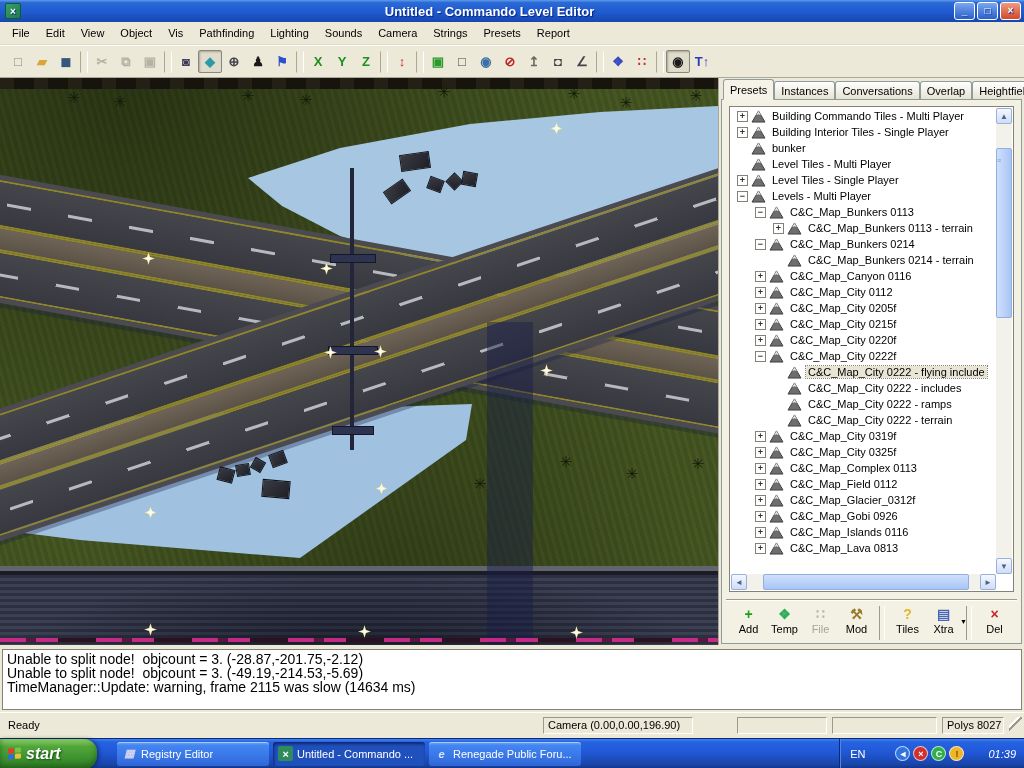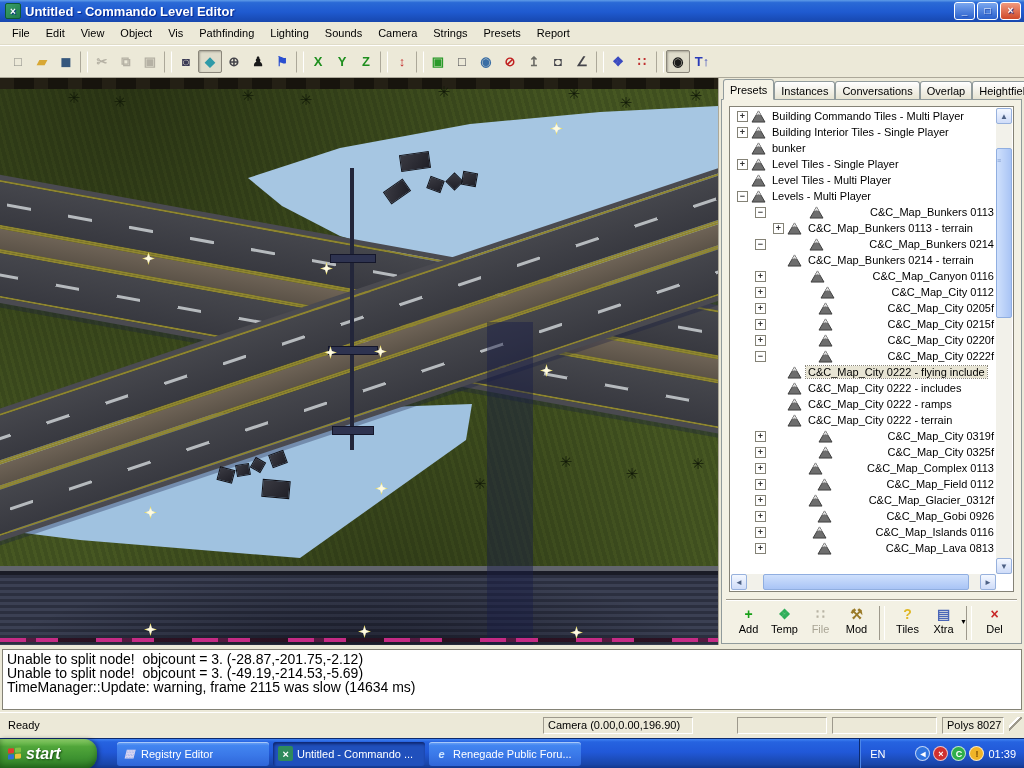--- a/index.html
+++ b/index.html
@@ -5,21 +5,21 @@
   * { box-sizing:border-box; margin:0; padding:0; }
   html,body { width:1024px; height:768px; overflow:hidden; font-family:"Liberation Sans",sans-serif; background:#ece9d8; }
 
   
   .titlebar{height:22px;display:flex;align-items:center;padding:0 3px;
     background:linear-gradient(180deg,#5f9ce8 0%,#2a69d6 12%,#1f5ad0 55%,#1747ae 100%);
     color:#fff;font-weight:bold;font-size:13px;text-shadow:1px 1px 1px #00238c;}
   .appicon{width:16px;height:16px;margin:0 4px 0 2px;border:1px solid #0e5a32;border-radius:2px;
     background:linear-gradient(135deg,#3aa06a,#1f7a4a);color:#fff;font-size:10px;font-weight:bold;
     display:inline-flex;align-items:center;justify-content:center;}
-  .titlebar .title{flex:1;white-space:nowrap;overflow:hidden;}
+  .titlebar .title{flex:1;white-space:nowrap;overflow:hidden;text-align:center;}
   .winbtns{display:flex;gap:2px;}
   .wbtn{width:21px;height:18px;border:1px solid #fff;border-radius:3px;color:#fff;font-size:10px;font-weight:bold;
     display:flex;align-items:center;justify-content:center;background:linear-gradient(#7aa7ef,#2a60cc);line-height:1;}
   .wbtn:last-child{background:linear-gradient(#f19a7e,#cf4a2a);}
 
   
   .menubar{height:23px;background:#ece9d8;display:flex;align-items:center;padding-left:4px;font-size:11px;border-bottom:1px solid #e0dcc8;}
   .mitem{padding:3px 8px;}
   .toolbar{height:33px;background:#ece9d8;display:flex;align-items:center;padding-left:6px;border-top:1px solid #fff;border-bottom:1px solid #aca899;}
   .tbtn{width:24px;height:23px;display:flex;align-items:center;justify-content:center;border:1px solid transparent;border-radius:2px;}
@@ -70,21 +70,21 @@
 
   
   .rpanel{width:306px;height:567px;background:#ece9d8;border-left:1px solid #aca899;display:flex;flex-direction:column;}
   .tabs{display:flex;padding:3px 2px 0 4px;position:relative;z-index:2;font-size:11px;}
   .tab{padding:3px 6px 2px;background:linear-gradient(#ffffff,#e6e3d2);border:1px solid #919b9c;border-bottom:none;border-radius:3px 3px 0 0;color:#000;}
   .tab.on-true{background:#f5f3e7;padding-top:4px;margin-top:-2px;margin-bottom:-1px;border-bottom:1px solid #f5f3e7;}
   .tabbody{flex:1;margin:0 2px 1px 2px;border:1px solid #919b9c;background:#f3f1e4;position:relative;z-index:1;display:flex;flex-direction:column;}
   .treewrap{position:relative;margin:6px 7px 0 7px;height:486px;background:#fff;border:1px solid #848276;}
   .tree{position:absolute;top:1px;left:1px;right:17px;bottom:17px;overflow:hidden;font-size:11px;}
   .trow{height:16px;display:flex;align-items:center;white-space:nowrap;}
-  .trow.lvl-1{padding-left:6px;} .trow.lvl-2{padding-left:24px;justify-content:space-between;} .trow.lvl-3{padding-left:42px;}
+  .trow.lvl-1{padding-left:6px;} .trow.lvl-2{padding-left:24px;} .trow.lvl-3{padding-left:42px;}
   .texp{width:11px;height:11px;min-width:11px;border:1px solid #848276;background:#fff;margin-right:3px;
     font-size:9px;line-height:9px;text-align:center;font-weight:bold;color:#333;visibility:hidden;}
   .trow.exp-plus .texp{visibility:visible;} .trow.exp-plus .texp::before{content:"+";}
   .trow.exp-minus .texp{visibility:visible;} .trow.exp-minus .texp::before{content:"\2212";}
   .ticon{width:15px;height:13px;margin-right:4px;display:inline-flex;}
   .tlabel{padding:0 2px;}
   .trow.sel-true .tlabel{background:#e8e5d5;outline:1px dotted #8a867a;}
   
   .vscroll{position:absolute;top:1px;right:1px;bottom:17px;width:16px;background:#f2f1ea;}
   .hscroll{position:absolute;left:1px;right:17px;bottom:1px;height:16px;background:#f2f1ea;display:flex;}
@@ -132,21 +132,21 @@
     background:linear-gradient(180deg,#71a7f8 0%,#4285f0 15%,#3a78e8 55%,#2f66d8 100%);
     box-shadow:inset 0 1px 0 rgba(255,255,255,.4);white-space:nowrap;overflow:hidden;}
   .taskbtn.on-true{background:#2050bc;box-shadow:inset 1px 2px 3px rgba(0,10,60,.6);}
   .ticon16{width:15px;height:15px;min-width:15px;border-radius:2px;display:inline-flex;align-items:center;justify-content:center;
     font-size:11px;font-weight:bold;font-style:italic;}
   .tray{display:flex;align-items:center;height:30px;padding:0 8px 0 10px;gap:4px;
     border-left:1px solid #0d2a6e;box-shadow:inset 1px 0 0 #4c86e8;}
   .lang{color:#fff;font-size:11px;margin-right:26px;}
   .trayico{width:15px;height:15px;border-radius:50%;display:inline-flex;align-items:center;justify-content:center;
     font-size:9px;font-weight:bold;border:1px solid rgba(255,255,255,.7);}
-  .clock{color:#fff;font-size:11px;margin-left:0;}
+  .clock{color:#fff;font-size:11px;margin-left:20px;font-style:italic;}
 </style>
 </head>
 <body>
 
 <div class="titlebar">
   <span class="appicon">×</span>
   <span class="title">Untitled - Commando Level Editor</span>
   <span class="winbtns">
 
   <span class="wbtn">_</span>
@@ -382,39 +382,39 @@
             <div class="trow lvl-1 exp-none">
               <span class="texp"></span>
               <span class="ticon">
                 <svg width="15" height="13" viewBox="0 0 16 14">
                   <path d="M8 1 L15 13 H1 Z" fill="#6e6e6e" stroke="#3a3a3a" stroke-width="1"></path>
                   <path d="M8 1 L10.6 5.6 L8 4.7 L5.4 5.6 Z" fill="#e2e2e2"></path>
                 </svg>
               </span>
               <span class="tlabel">bunker</span>
             </div>
+            <div class="trow lvl-1 exp-none">
+              <span class="texp"></span>
+              <span class="ticon">
+                <svg width="15" height="13" viewBox="0 0 16 14">
+                  <path d="M8 1 L15 13 H1 Z" fill="#6e6e6e" stroke="#3a3a3a" stroke-width="1"></path>
+                  <path d="M8 1 L10.6 5.6 L8 4.7 L5.4 5.6 Z" fill="#e2e2e2"></path>
+                </svg>
+              </span>
+              <span class="tlabel">Level Tiles - Multi Player</span>
+            </div>
             <div class="trow lvl-1 exp-plus">
               <span class="texp"></span>
               <span class="ticon">
                 <svg width="15" height="13" viewBox="0 0 16 14">
                   <path d="M8 1 L15 13 H1 Z" fill="#6e6e6e" stroke="#3a3a3a" stroke-width="1"></path>
                   <path d="M8 1 L10.6 5.6 L8 4.7 L5.4 5.6 Z" fill="#e2e2e2"></path>
                 </svg>
               </span>
               <span class="tlabel">Level Tiles - Single Player</span>
-            </div>
-            <div class="trow lvl-1 exp-none">
-              <span class="texp"></span>
-              <span class="ticon">
-                <svg width="15" height="13" viewBox="0 0 16 14">
-                  <path d="M8 1 L15 13 H1 Z" fill="#6e6e6e" stroke="#3a3a3a" stroke-width="1"></path>
-                  <path d="M8 1 L10.6 5.6 L8 4.7 L5.4 5.6 Z" fill="#e2e2e2"></path>
-                </svg>
-              </span>
-              <span class="tlabel">Level Tiles - Multi Player</span>
             </div>
             <div class="trow lvl-1 exp-minus">
               <span class="texp"></span>
               <span class="ticon">
                 <svg width="15" height="13" viewBox="0 0 16 14">
                   <path d="M8 1 L15 13 H1 Z" fill="#6e6e6e" stroke="#3a3a3a" stroke-width="1"></path>
                   <path d="M8 1 L10.6 5.6 L8 4.7 L5.4 5.6 Z" fill="#e2e2e2"></path>
                 </svg>
               </span>
               <span class="tlabel">Levels - Multi Player</span>

